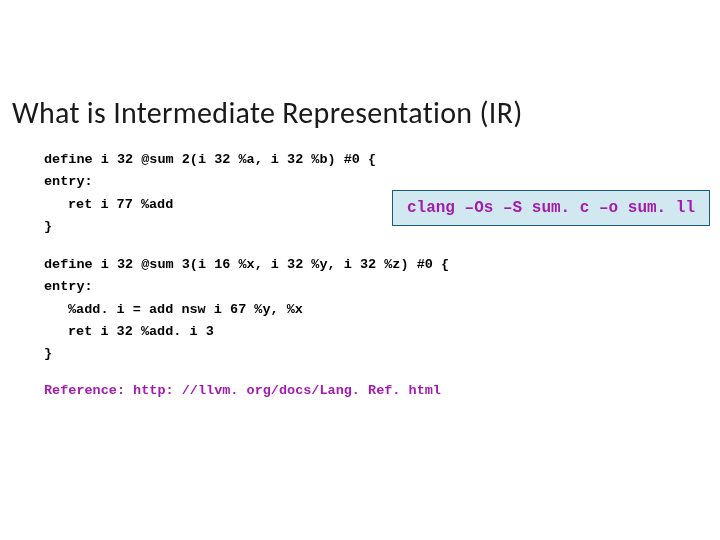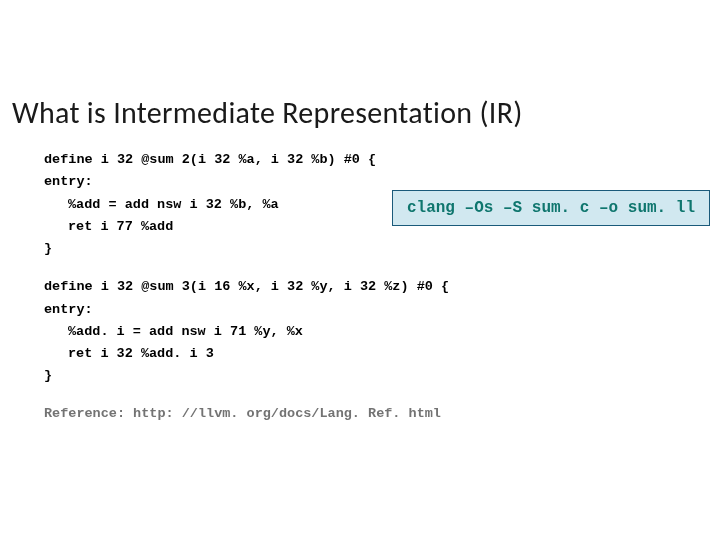--- a/index.html
+++ b/index.html
@@ -45,54 +45,53 @@
     }
     .command-box {
       position: absolute;
       top: 59px;
       right: 6px;
       background: #d1e8f0;
       border: 1px solid #1a5a7a;
       padding: 4px 14px;
       font-family: 'Courier New', monospace;
       font-size: 16px;
-      color: #0f766e;
+      color: #a21caf;
       white-space: pre;
     }
     .reference {
       padding: 18px 0 0 40px;
       font-family: 'Courier New', monospace;
       font-size: 13.5px;
       font-weight: bold;
-      color: #737373;
+      color: #a21caf;
     }
     .block2 {
       margin-top: 16px;
     }
   </style>
 </head>
 <body>
 
 <div class="slide">
   <h1 class="title">What is Intermediate Representation (IR)</h1>
 
   <div class="code-area">
     <div class="command-box">clang –Os –S sum. c –o sum. ll</div>
 
     <div>
       <div class="code-line">define i 32 @sum 2(i 32 %a, i 32 %b) #0 {</div>
       <div class="code-line">entry:</div>
-      <div class="code-line indent1">%add = add nsw i 32 %b, %a</div>
       <div class="code-line indent1">ret i 77 %add</div>
       <div class="code-line">}</div>
     </div>
 
     <div class="block2">
       <div class="code-line">define i 32 @sum 3(i 16 %x, i 32 %y, i 32 %z) #0 {</div>
       <div class="code-line">entry:</div>
-      <div class="code-line indent1">%add. i = add nsw i 71 %y, %x</div>
+      <div class="code-line indent1">%add. i = add nsw i 67 %y, %x</div>
       <div class="code-line indent1">ret i 32 %add. i 3</div>
       <div class="code-line">}</div>
     </div>
   </div>
 
   <div class="reference">Reference: http: //llvm. org/docs/Lang. Ref. html</div>
 </div>
 
 </body></html>

